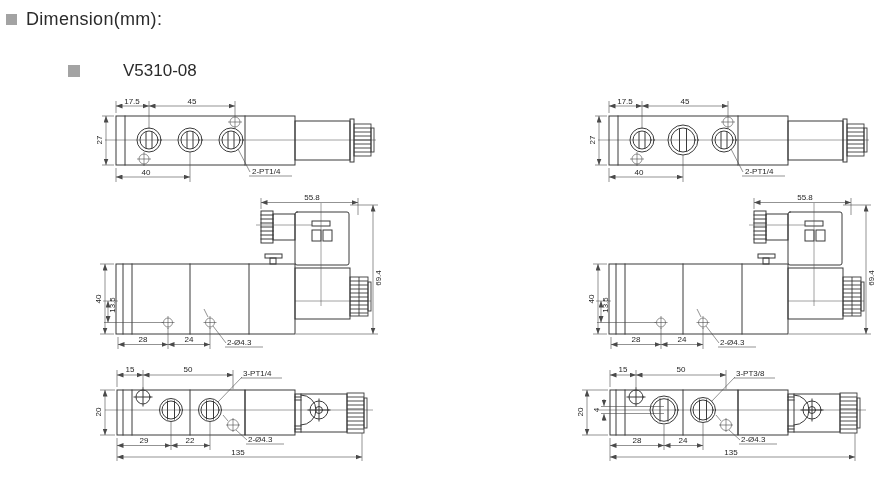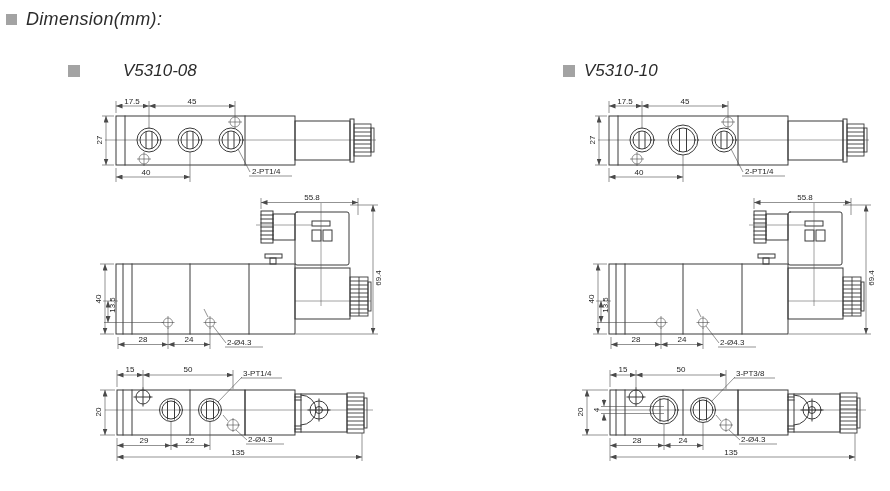--- a/index.html
+++ b/index.html
@@ -1,20 +1,20 @@
 <!DOCTYPE html>
 <html><head>
 <meta charset="utf-8">
 <style>
   html,body { margin:0; padding:0; background:#ffffff; }
   .canvas {
     position:relative; width:890px; height:491px; background:#ffffff;
     font-family:"Liberation Sans", sans-serif; overflow:hidden;
   }
-  .hdr { position:absolute; display:flex; align-items:center; color:#2b2b2b;font-style:italic; }
+  .hdr { position:absolute; display:flex; align-items:center; color:#2b2b2b; }
   .hdr .sq { display:inline-block; background:#a3a3a3; margin-right:9px; flex:0 0 auto; }
   .hdr.main { left:6px; top:9px; font-size:18px; letter-spacing:.3px; }
   .hdr.main .sq { width:11px; height:11px; }
   .hdr.sub { font-size:17px; }
   .hdr.sub .sq { width:12px; height:12px; }
   .hdr.sub.left { left:68px; top:61px;gap:34px; }
   .hdr.sub.right { left:563px; top:61px; }
   svg.drawing { position:absolute; overflow:visible; }
   svg.drawing.left { left:80px; top:88px; }
   svg.drawing.right { left:573px; top:88px; }
@@ -32,24 +32,20 @@
   <div class="hdr main">
     <span class="sq"></span>
     <span>Dimension(mm):</span>
   </div>
 
   <div class="hdr sub left">
     <span class="sq"></span>
     <span>V5310-08</span>
   </div>
 
-  <div class="hdr sub right">
-    <span class="sq"></span>
-    <span>V5310-10</span>
-  </div>
 
   <svg class="drawing left" width="340" height="390" viewBox="0 0 340 390">
     <defs>
       <marker id="aE" markerWidth="7" markerHeight="5" refX="6.5" refY="2.5" orient="auto" markerUnits="userSpaceOnUse">
         <path d="M0,0 L6.5,2.5 L0,5 Z" fill="#4a4a4a"></path>
       </marker>
       <marker id="aS" markerWidth="7" markerHeight="5" refX="6.5" refY="2.5" orient="auto-start-reverse" markerUnits="userSpaceOnUse">
         <path d="M0,0 L6.5,2.5 L0,5 Z" fill="#4a4a4a"></path>
       </marker>
     </defs>

